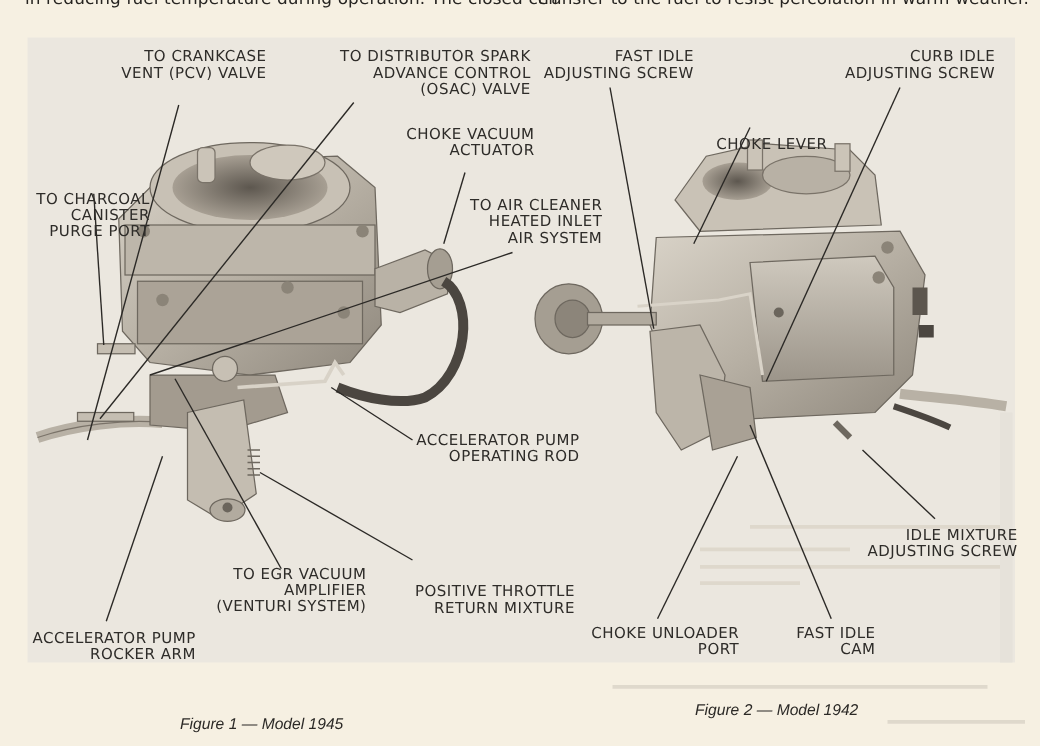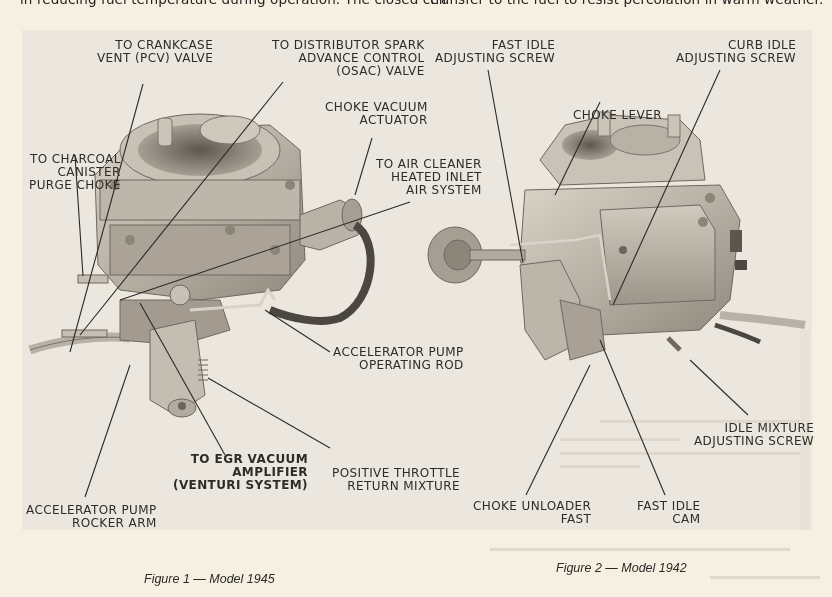--- a/index.html
+++ b/index.html
@@ -169,40 +169,40 @@
     <span>VENT (PCV) VALVE</span>
 </div>
 <div class="label" style="left:233px;top:39px;margin-left:39px;">
   <span>TO DISTRIBUTOR SPARK</span>
     <span>ADVANCE CONTROL</span>
     <span>(OSAC) VALVE</span>
 </div>
 <div class="label" style="left:29px;top:117px;margin-top:36px;">
   <span>TO CHARCOAL</span>
     <span>CANISTER</span>
-    <span>PURGE CHOKE</span>
+    <span>PURGE PORT</span>
 </div>
 <div class="label" style="left:325px;top:101px;">
   <span>CHOKE VACUUM</span>
     <span>ACTUATOR</span>
 </div>
 <div class="label" style="left:376px;top:158px;">
   <span>TO AIR CLEANER</span>
     <span>HEATED INLET</span>
     <span>AIR SYSTEM</span>
 </div>
 <div class="label" style="left:333px;top:346px;">
   <span>ACCELERATOR PUMP</span>
     <span>OPERATING ROD</span>
 </div>
 <div class="label" style="left:332px;top:440px;margin-top:27px;">
   <span>POSITIVE THROTTLE</span>
     <span>RETURN MIXTURE</span>
 </div>
-<div class="label" style="left:173px;top:453px;font-weight:bold;">
+<div class="label" style="left:173px;top:453px;">
   <span>TO EGR VACUUM</span>
     <span>AMPLIFIER</span>
     <span>(VENTURI SYSTEM)</span>
 </div>
 <div class="label" style="left:26px;top:504px;">
   <span>ACCELERATOR PUMP</span>
     <span>ROCKER ARM</span>
 </div>
 
 <div class="label" style="left:435px;top:39px;">
@@ -215,21 +215,21 @@
 </div>
 <div class="label" style="left:573px;top:77px;margin-top:32px;">
   <span>CHOKE LEVER</span>
 </div>
 <div class="label" style="left:694px;top:422px;">
   <span>IDLE MIXTURE</span>
     <span>ADJUSTING SCREW</span>
 </div>
 <div class="label" style="left:473px;top:500px;">
   <span>CHOKE UNLOADER</span>
-    <span>FAST</span>
+    <span>PORT</span>
 </div>
 <div class="label" style="left:637px;top:500px;">
   <span>FAST IDLE</span>
     <span>CAM</span>
 </div>
 
 <div class="caption" style="left:144px;top:572px;">Figure 1 — Model 1945</div>
 <div class="caption" style="left:556px;top:561px;">Figure 2 — Model 1942</div>
 
 </body></html>

